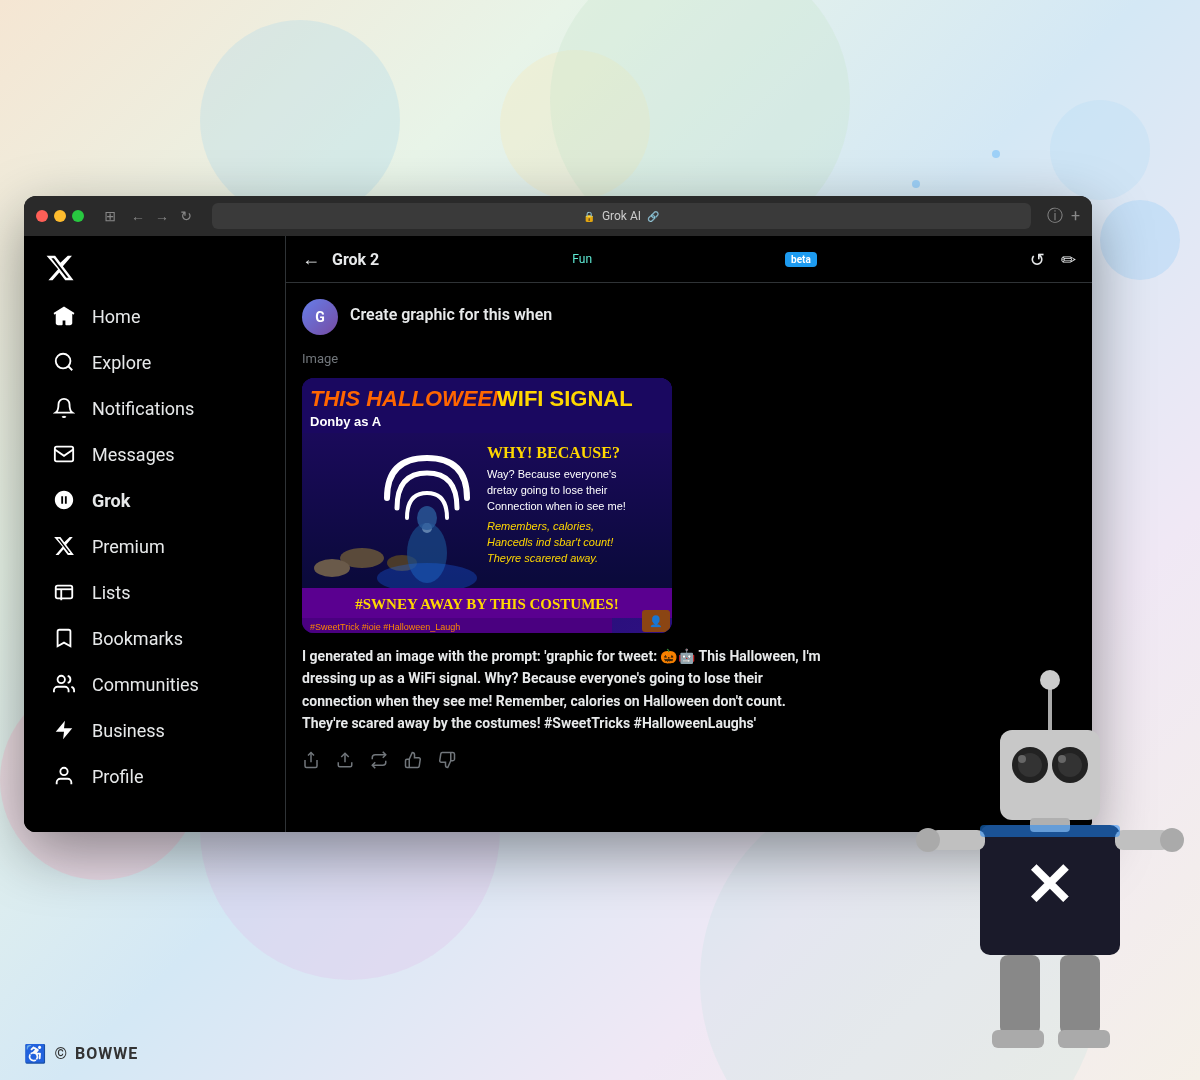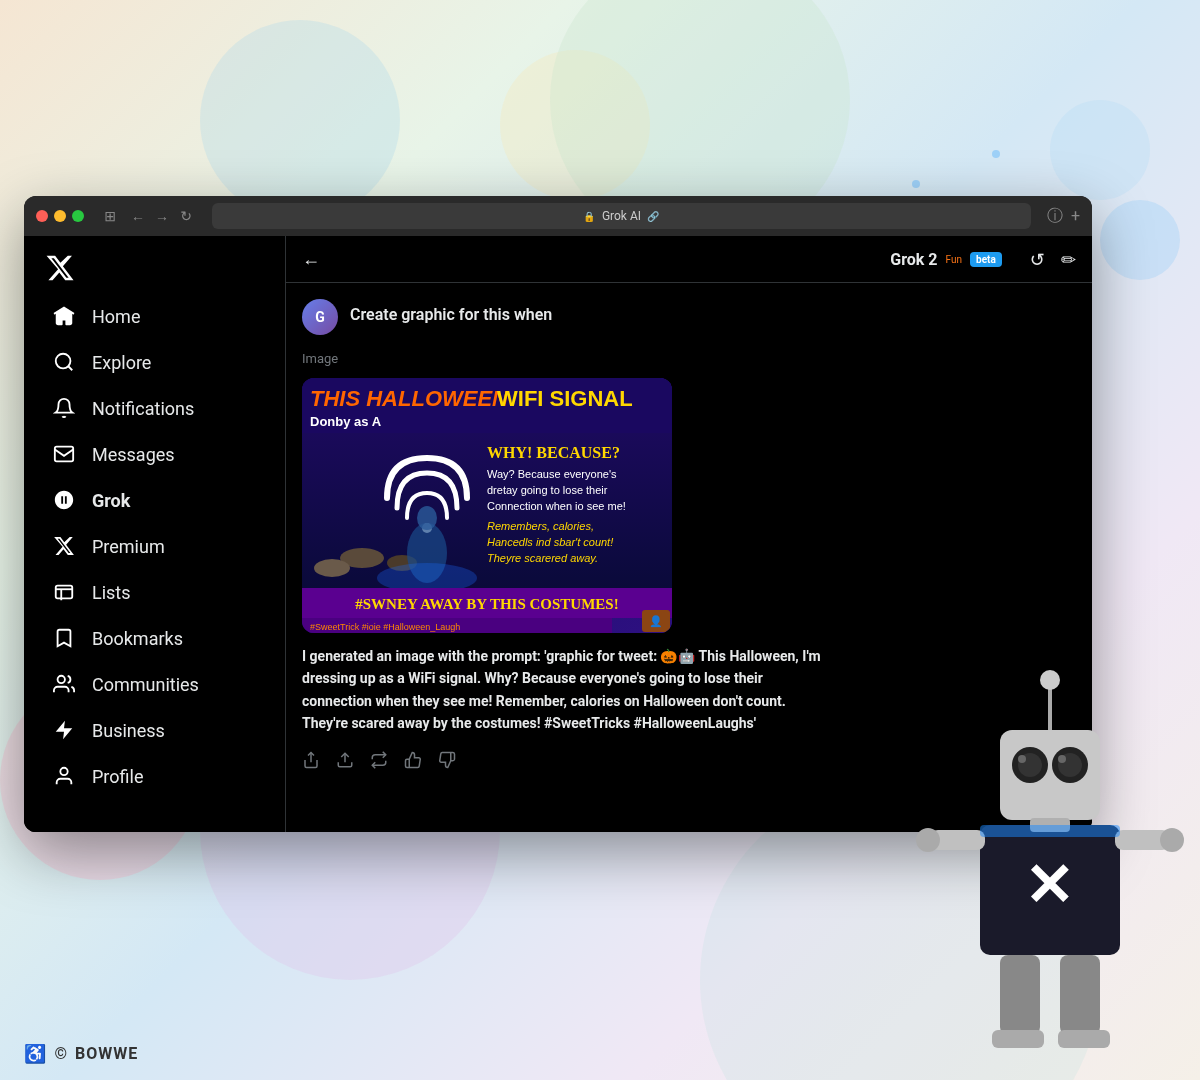--- a/index.html
+++ b/index.html
@@ -197,34 +197,34 @@
 
     .back-arrow {
       color: #e7e9ea;
       font-size: 18px;
       cursor: pointer;
     }
 
     .grok-title-area {
       flex: 1;
       display: flex;
-      justify-content: flex-end;
+      justify-content: space-between;
       align-items: center;
       gap: 8px;
     }
 
     .grok-title {
       color: #e7e9ea;
       font-size: 16px;
       font-weight: 700;
     }
 
     .fun-label {
-      color: #f97316;
-      font-size: 10px;
+      color: #5eead4;
+      font-size: 12px;
     }
 
     .beta-badge {
       background: #1d9bf0;
       color: white;
       font-size: 10px;
       padding: 2px 6px;
       border-radius: 4px;
       font-weight: 700;
     }

